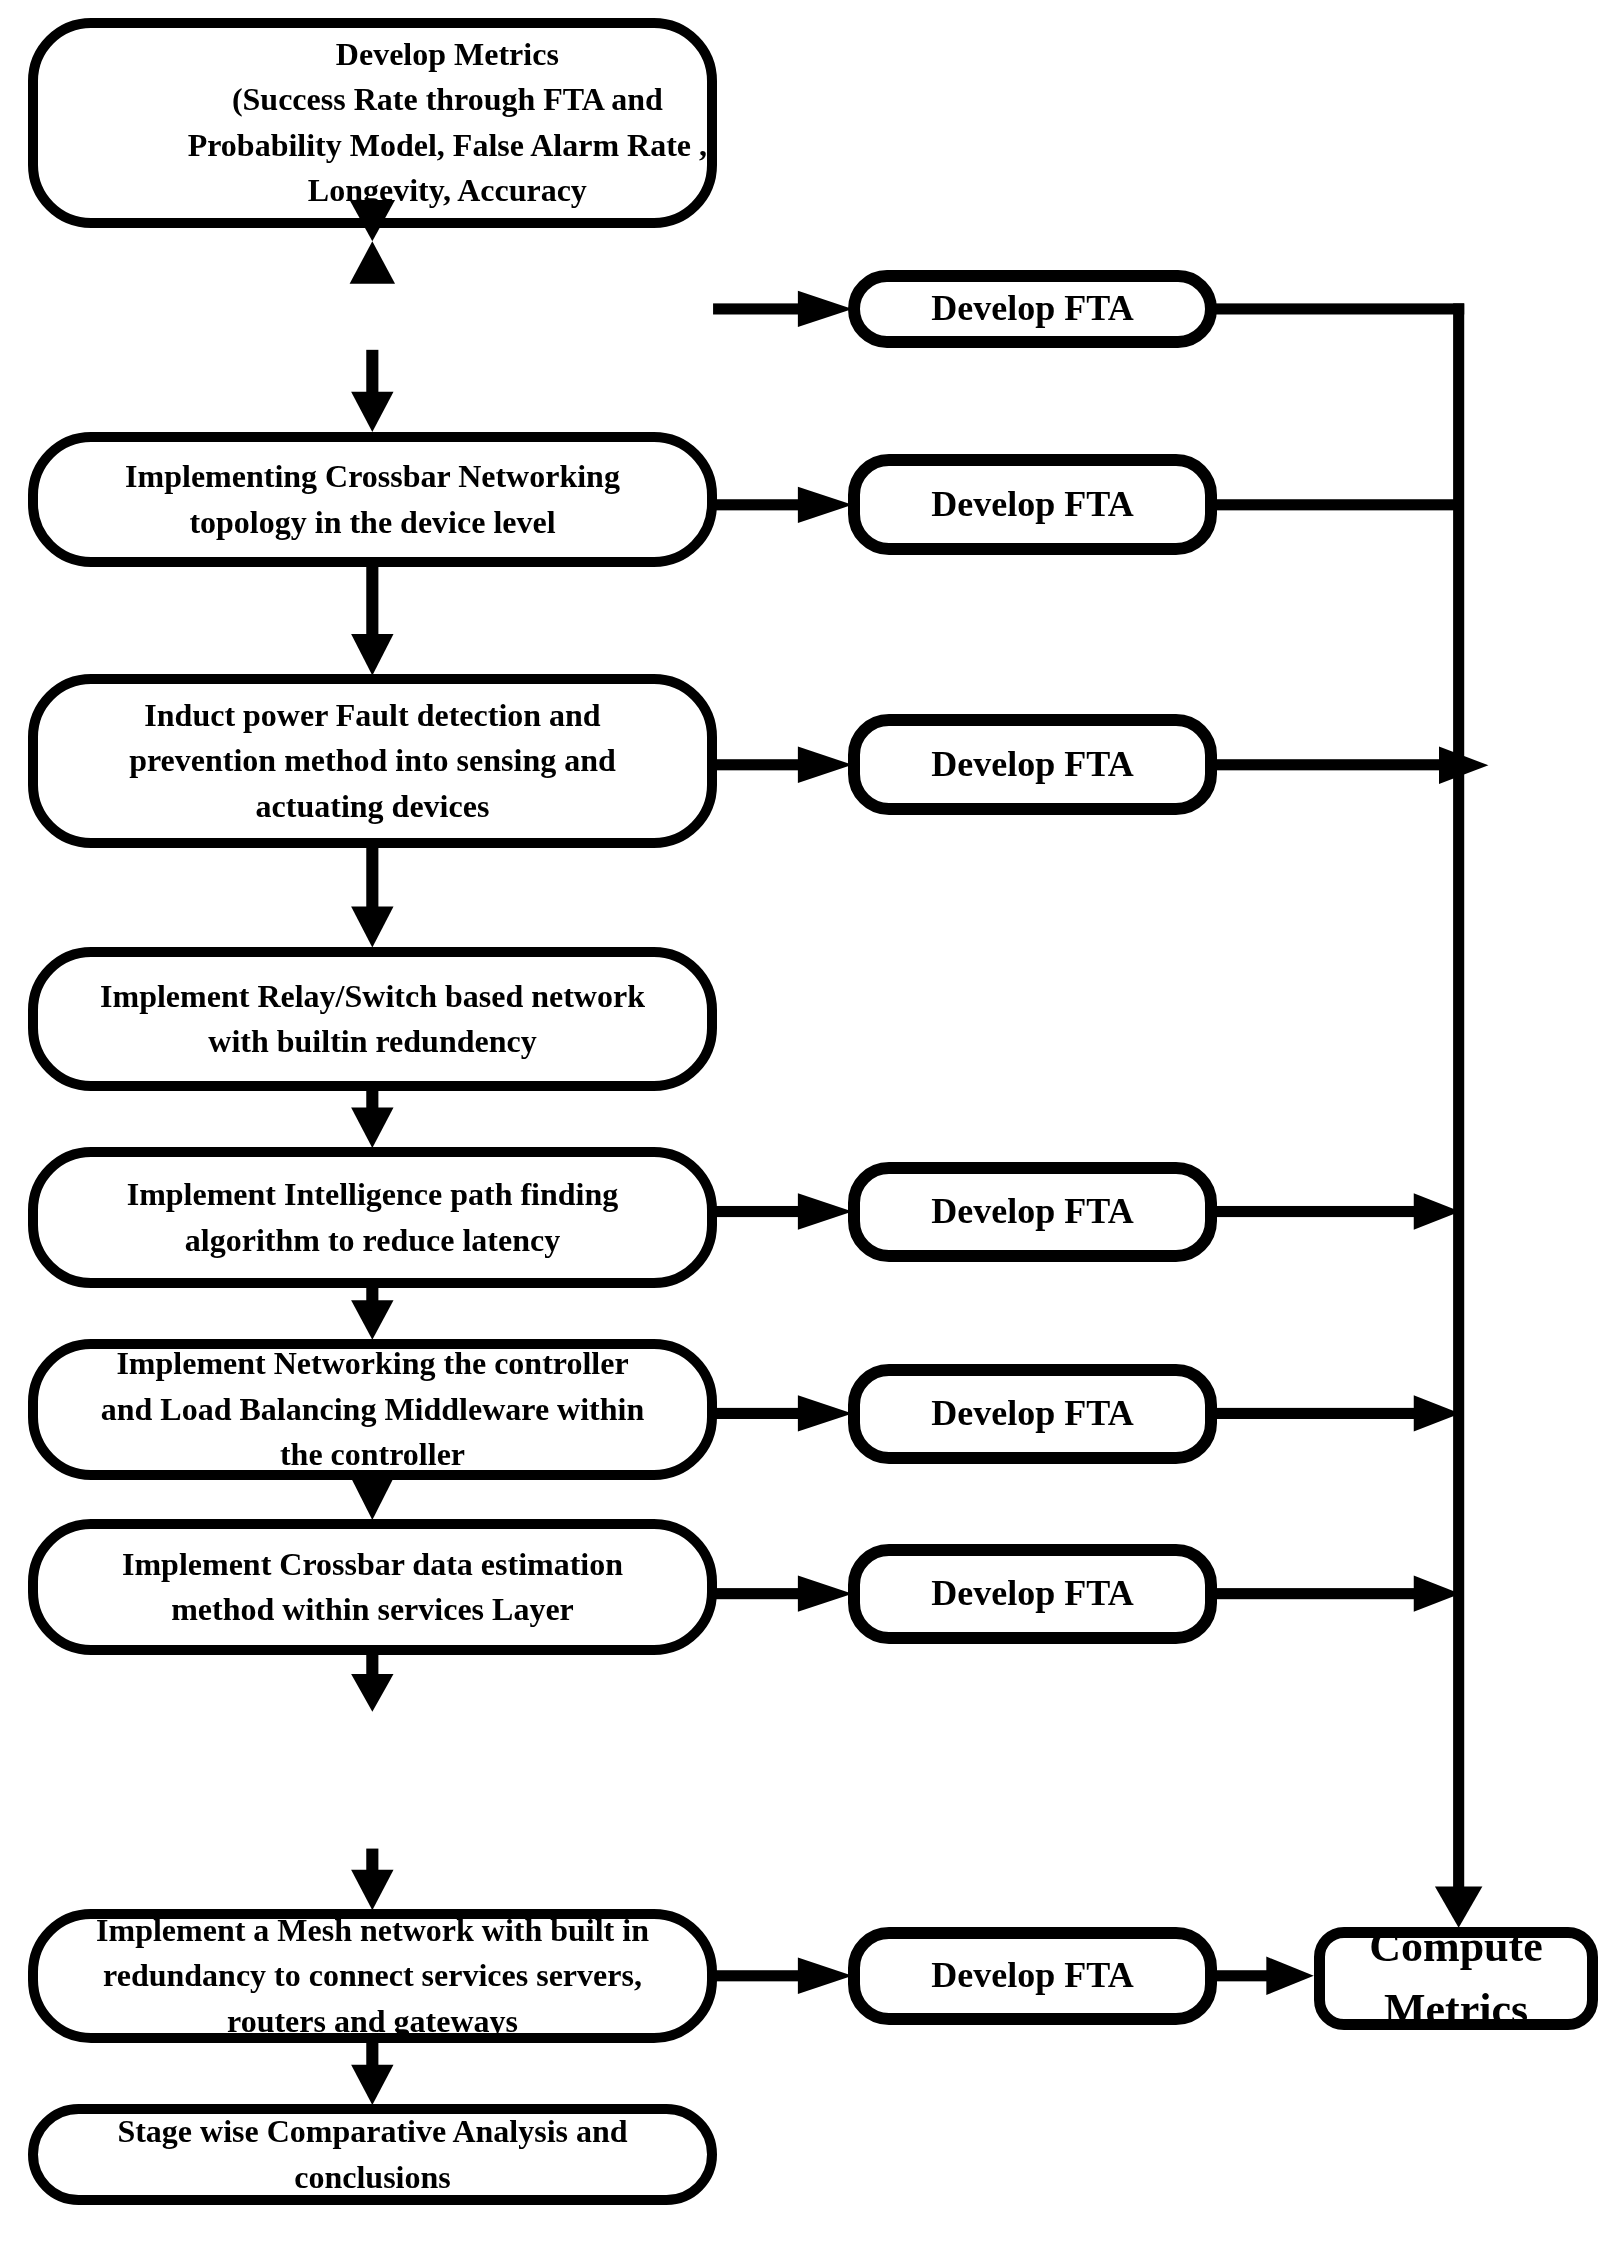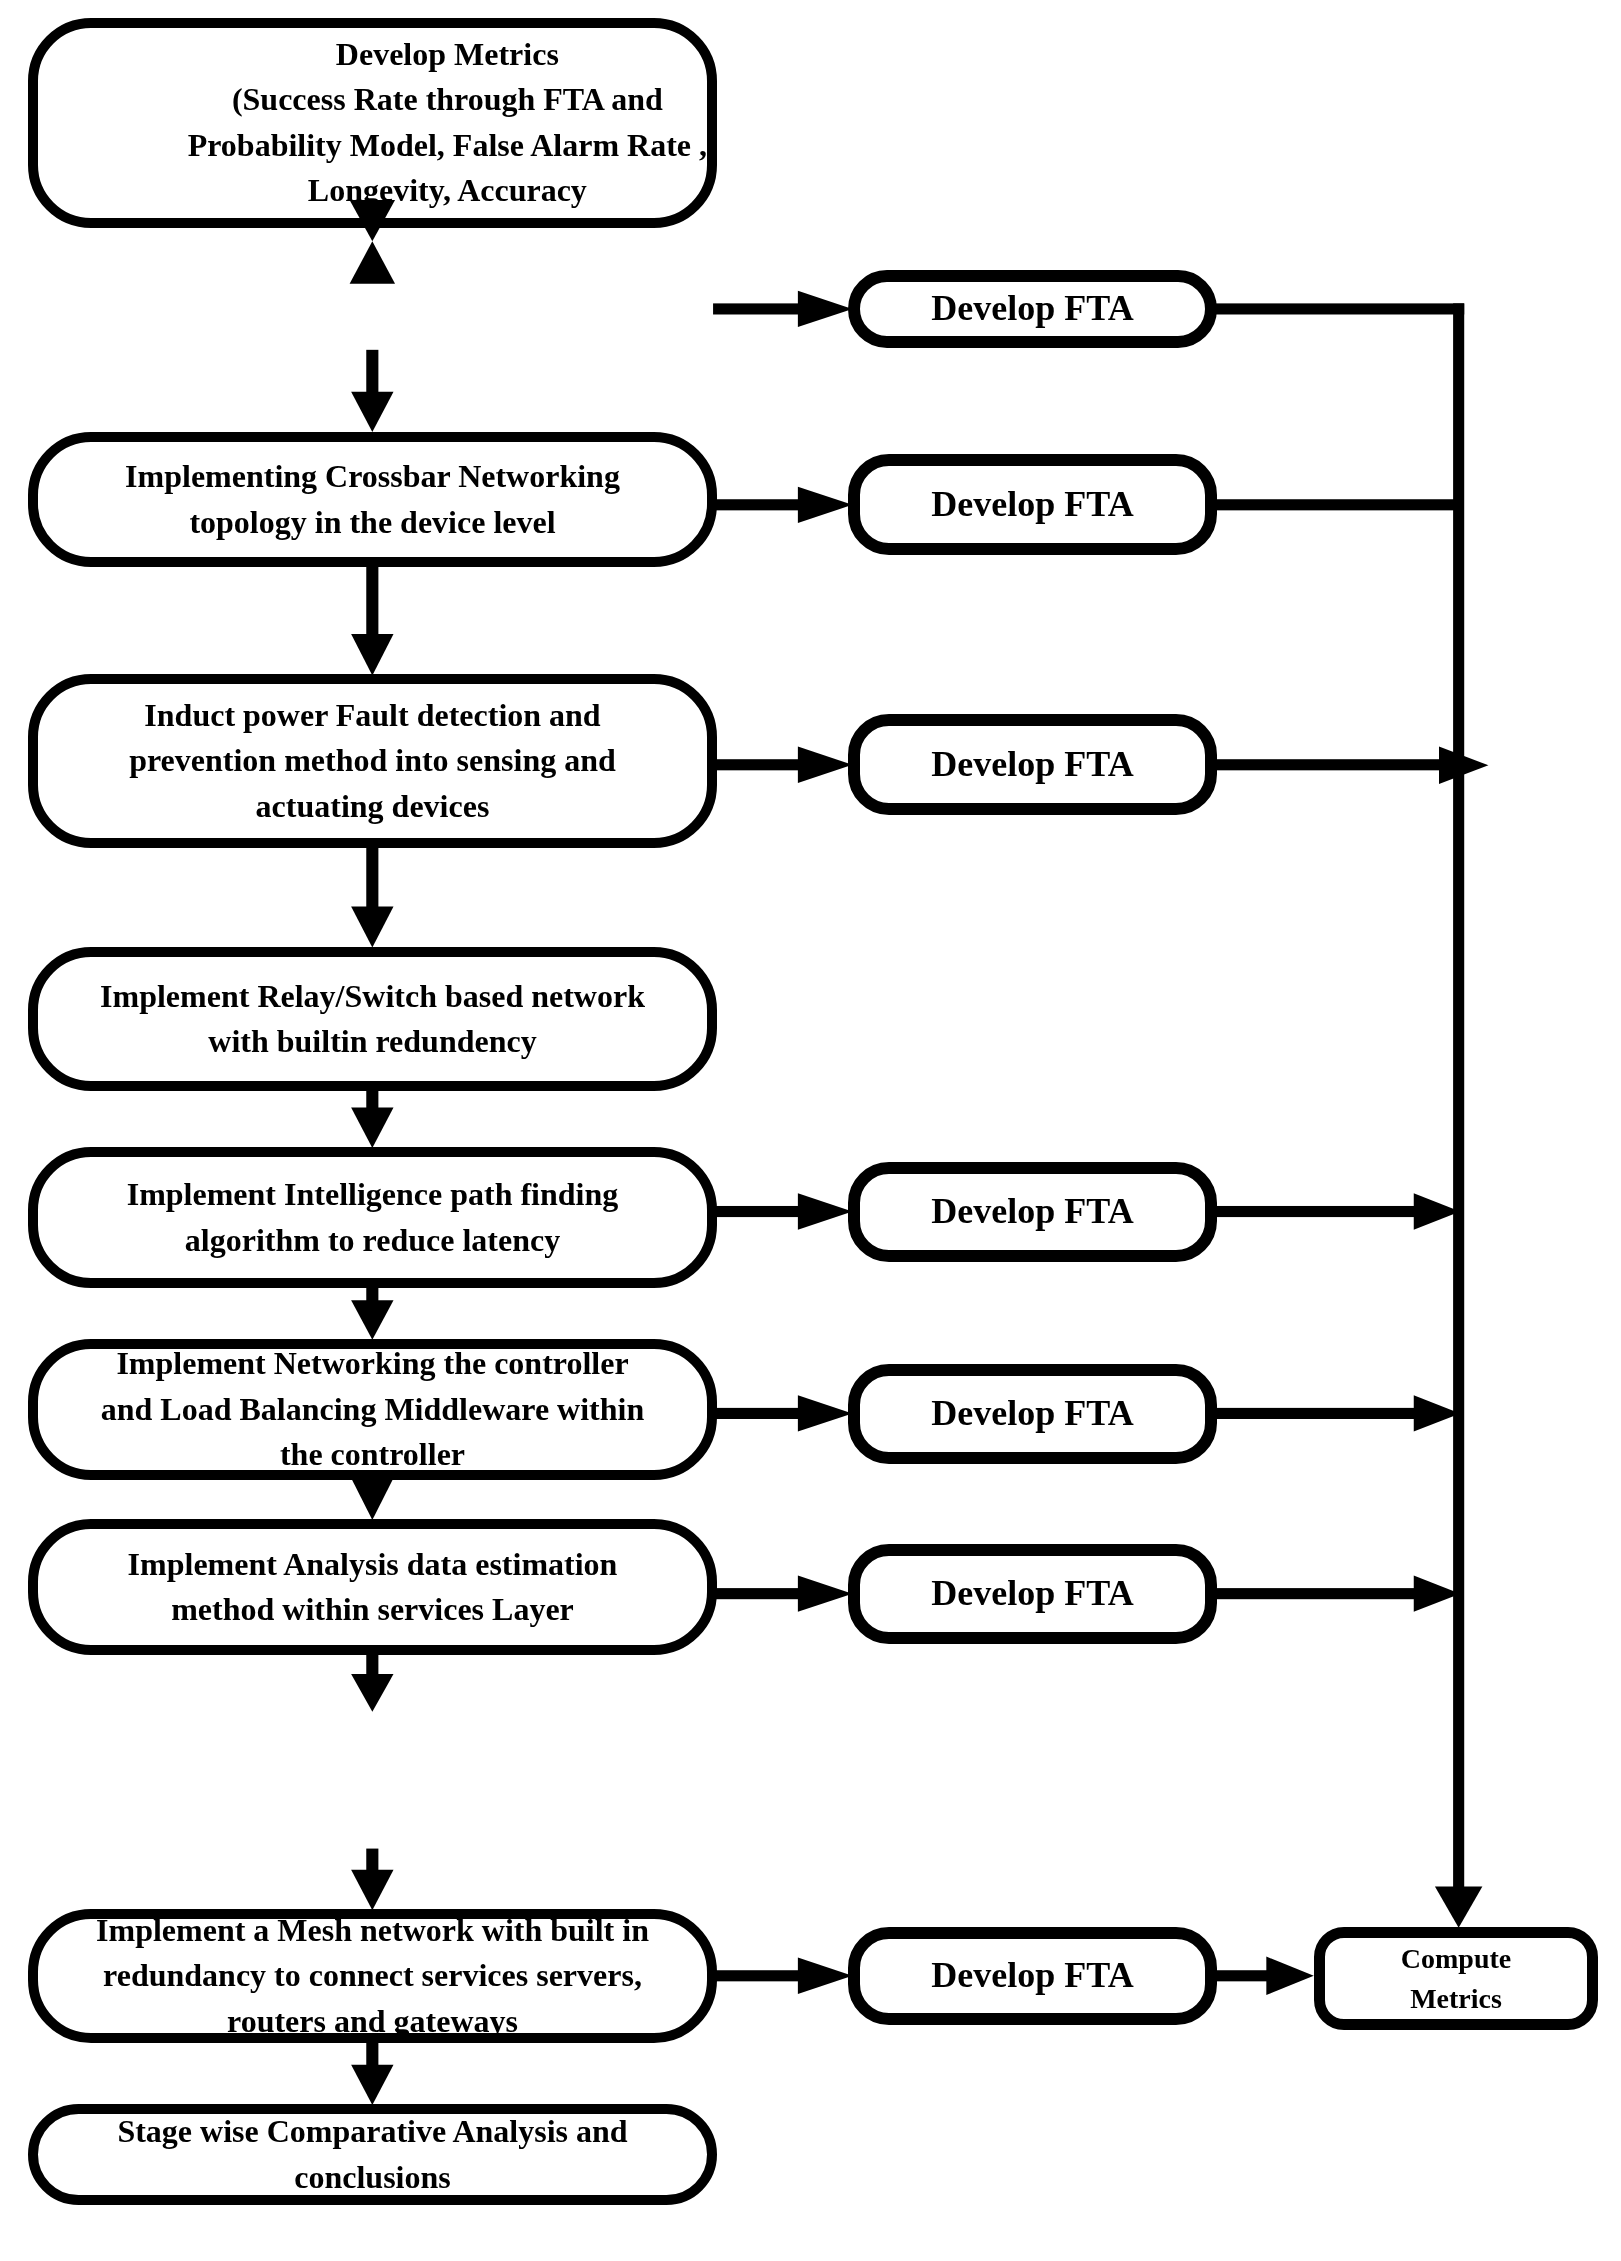--- a/index.html
+++ b/index.html
@@ -20,21 +20,21 @@
     text-align:center;
   }
   .lbl{
     white-space:pre-line;
     font-weight:bold;
     line-height:1.42;
     display:block;
   }
   .main{left:28px;width:689px;border-radius:63px;font-size:32px;}
   .fta{left:848px;width:369px;border-width:12.6px;border-radius:41px;font-size:36px;}
-  .cm{left:1314px;width:284px;border-width:11px;border-radius:30px;font-size:28px;}
+  .cm{left:1314px;width:284px;border-width:11px;border-radius:30px;font-size:44px;}
 
   #b1{top:17.7px;height:210px;justify-content:flex-end;}
   #b2{top:256px;height:97px;border-radius:48px;}
   #b3{top:432px;height:135px;}
   #b4{top:674px;height:174px;}
   #b5{top:947px;height:144px;}
   #b6{top:1147px;height:141px;}
   #b7{top:1339px;height:141px;}
   #b8{top:1519px;height:136px;}
   #b9{top:1711px;height:140px;}
@@ -84,21 +84,21 @@
   <div class="node main" id="b6">
     <span class="lbl">Implement Intelligence path finding
 algorithm to reduce latency</span>
   </div>
   <div class="node main" id="b7">
     <span class="lbl">Implement Networking the controller
 and Load Balancing Middleware within
 the controller</span>
   </div>
   <div class="node main" id="b8">
-    <span class="lbl">Implement Analysis data estimation
+    <span class="lbl">Implement Crossbar data estimation
 method within services Layer</span>
   </div>
   <div class="node main" id="b10">
     <span class="lbl">Implement a Mesh network with built in
 redundancy to connect services servers,
 routers and gateways</span>
   </div>
   <div class="node main" id="b11">
     <span class="lbl">Stage wise Comparative Analysis and
 conclusions</span>

